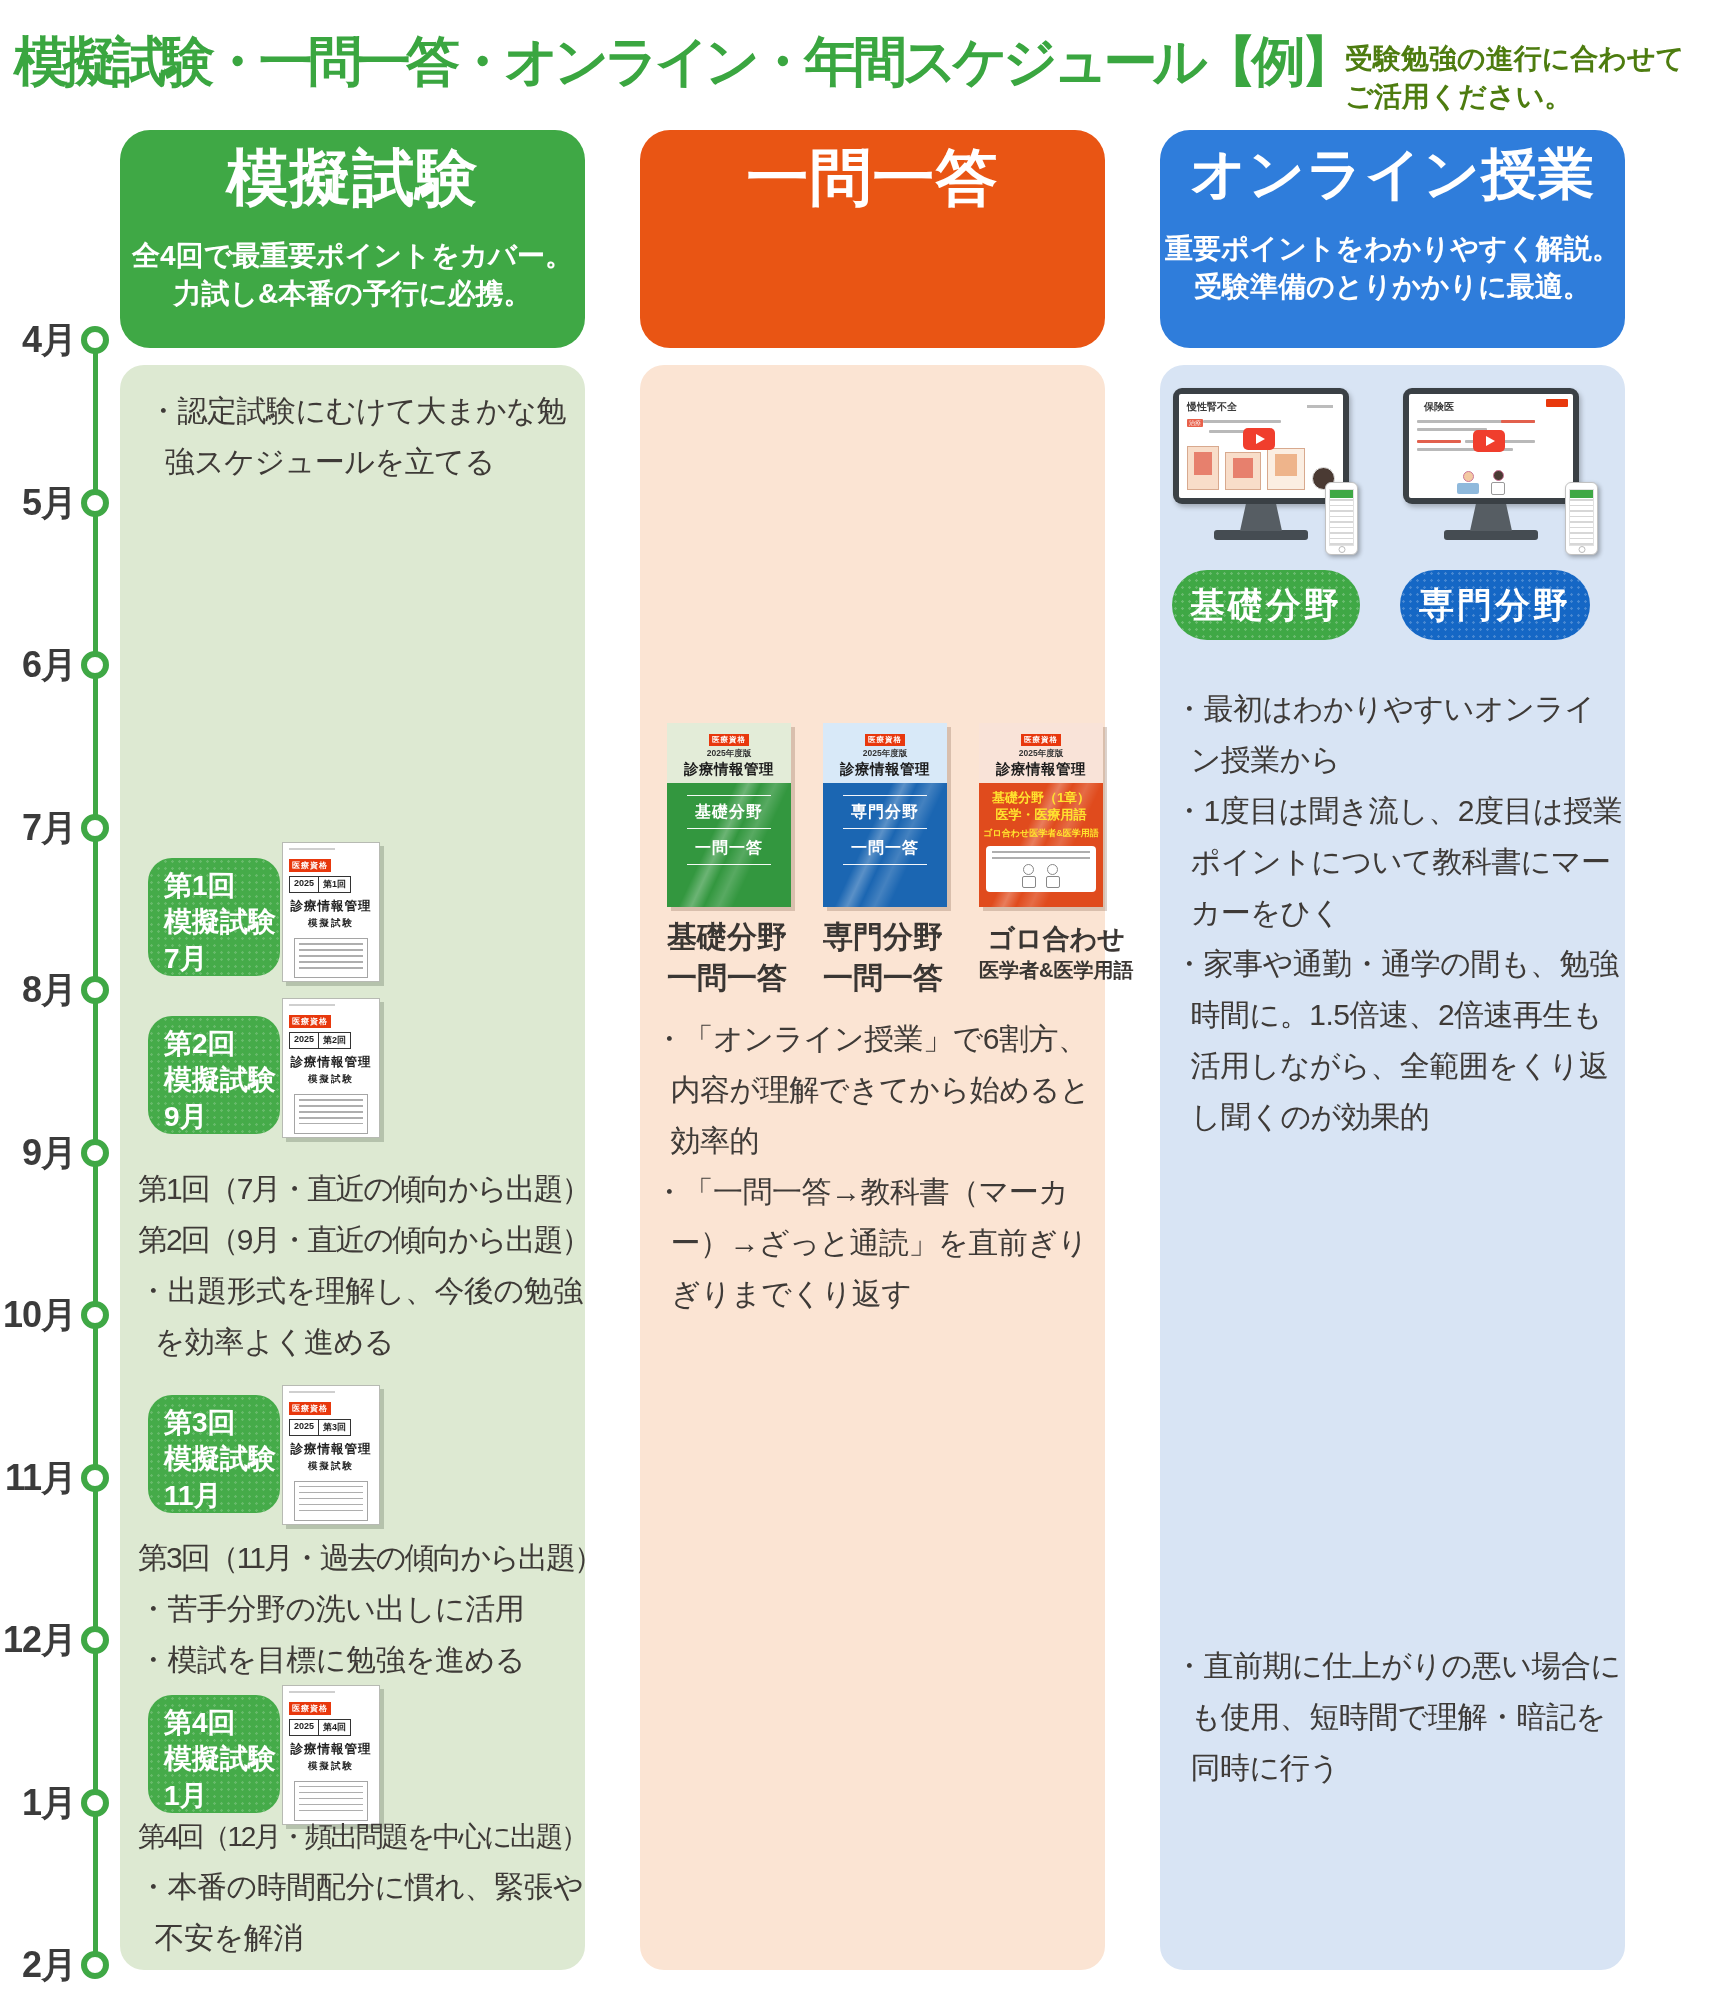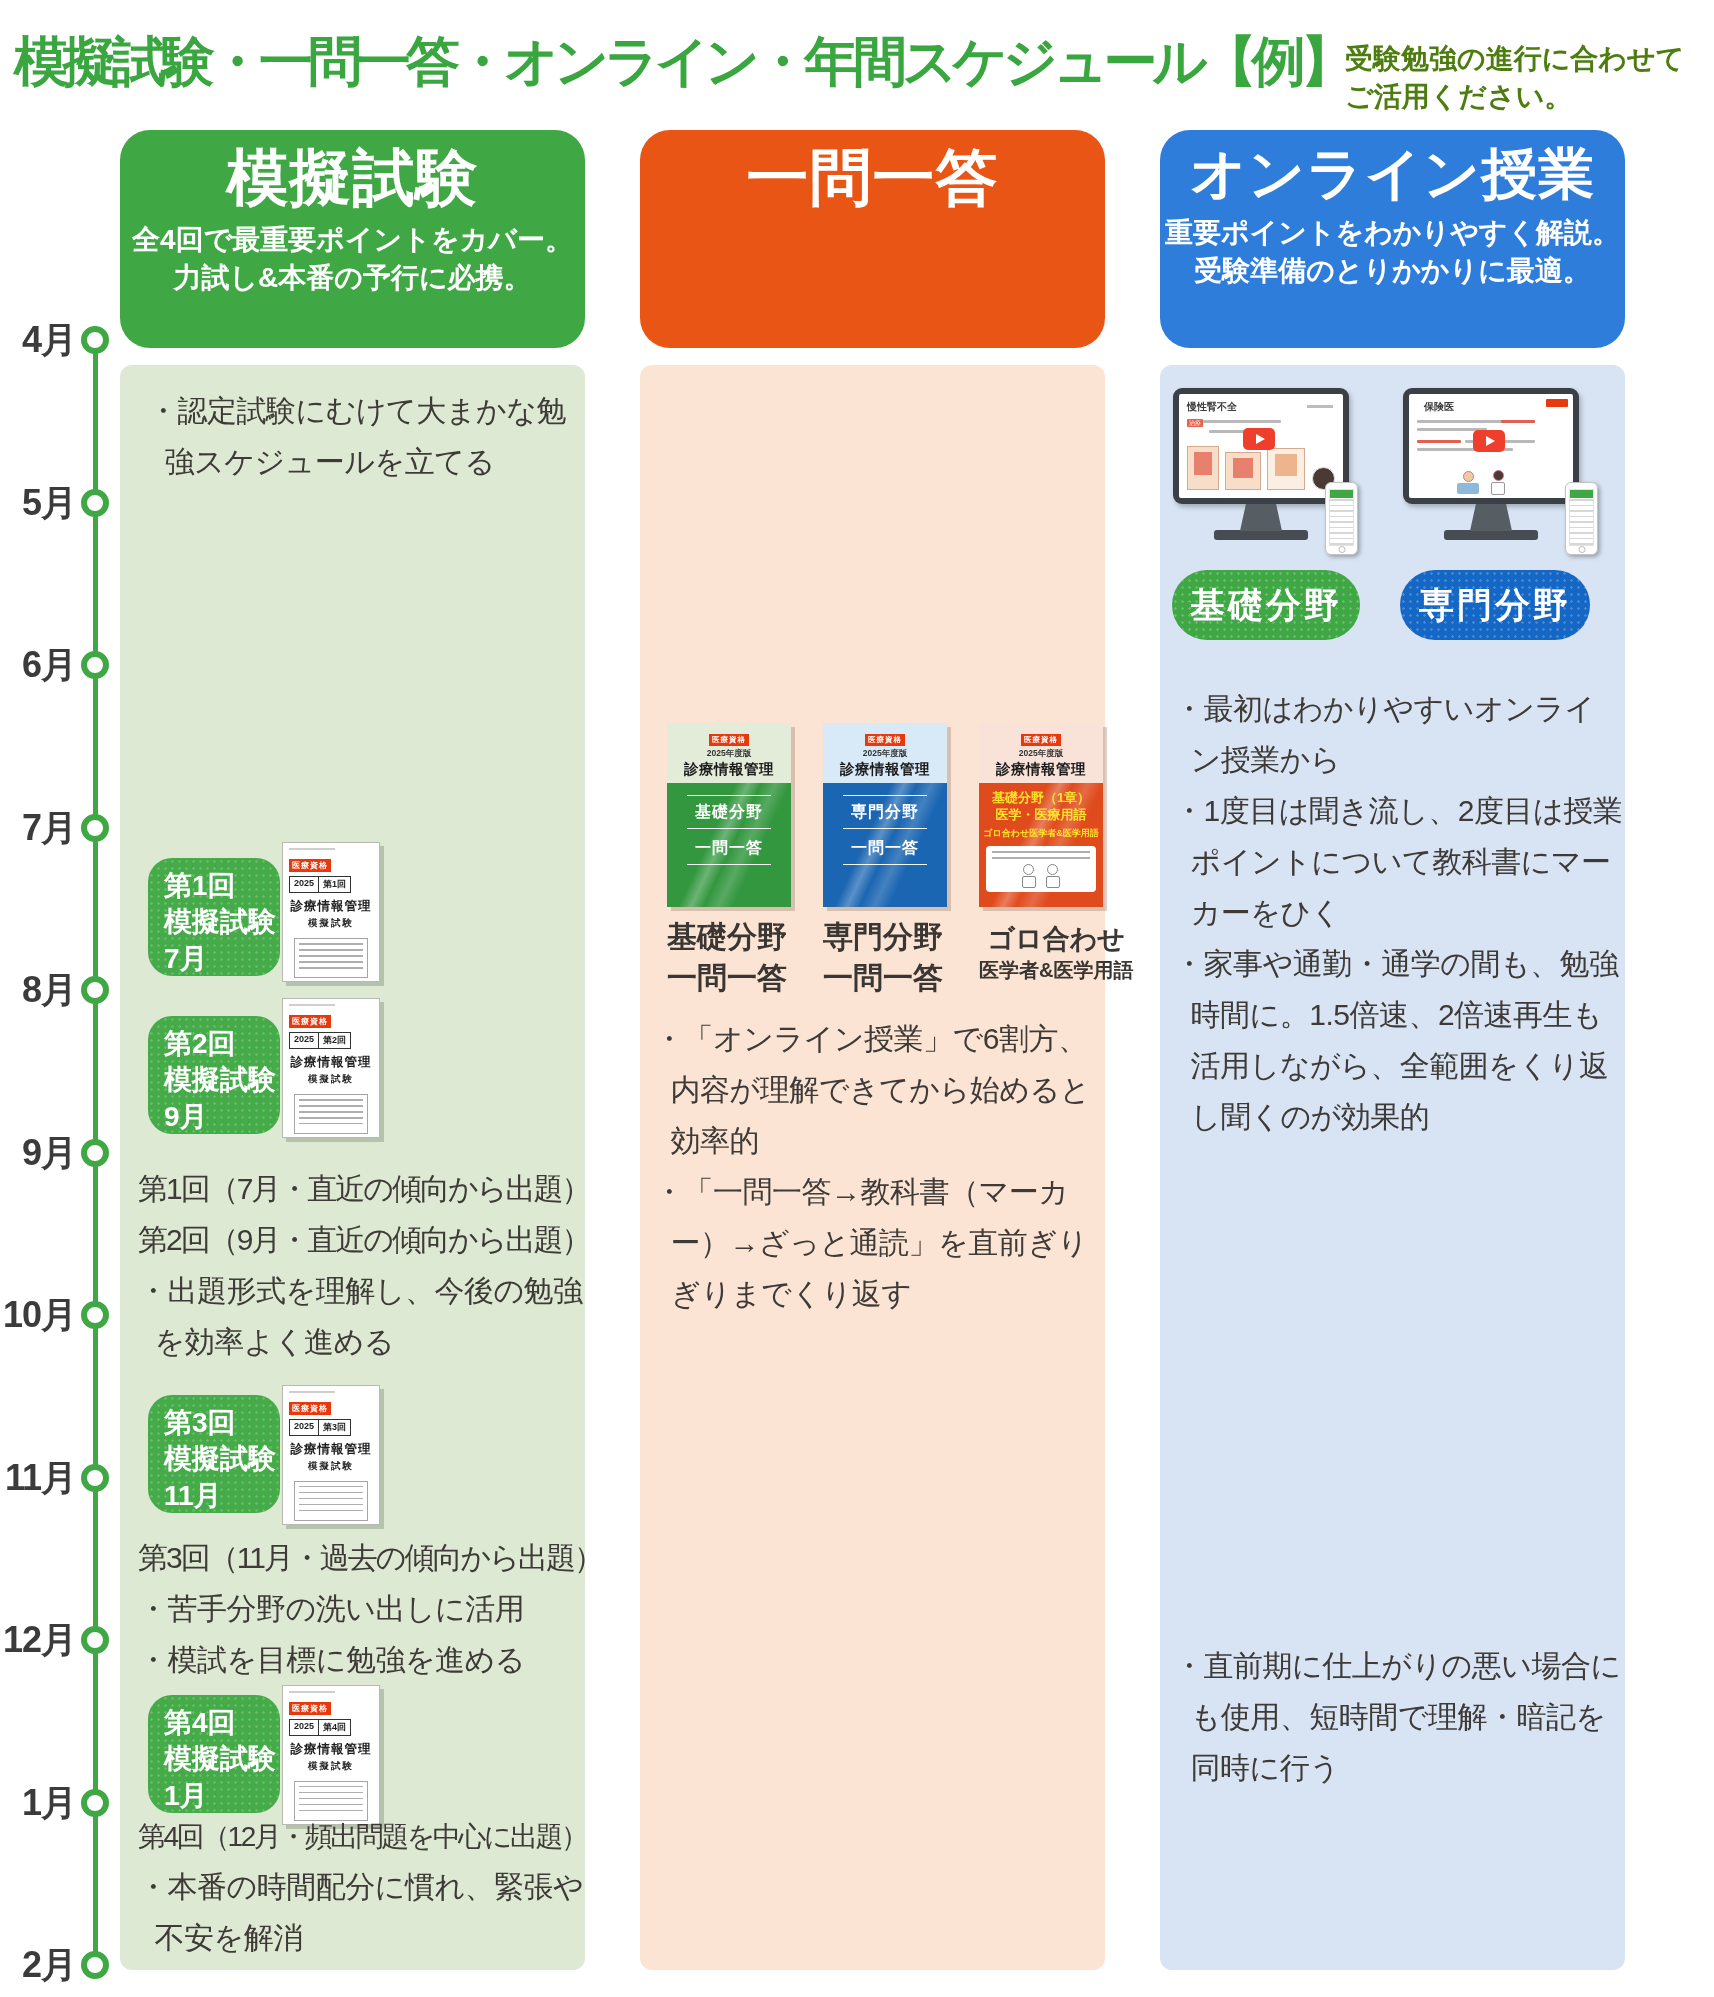--- a/index.html
+++ b/index.html
@@ -16,23 +16,23 @@
   .tl-line{position:absolute;left:93px;top:340px;width:5px;height:1625px;background:#3fa845;}
   .month{position:absolute;left:0;height:46px;display:flex;align-items:center;}
   .month .lbl{width:76px;text-align:right;font-size:36px;font-weight:bold;color:#3b3b3b;letter-spacing:-1px;}
   .month .dot{width:16px;height:16px;border:6px solid #3fa845;border-radius:50%;background:#fff;margin-left:5px;}
 
   
   .col-header{position:absolute;top:130px;width:465px;height:218px;border-radius:30px;
     color:#fff;text-align:center;box-sizing:border-box;padding-top:12px;}
   .col-header .t{font-size:62px;font-weight:bold;letter-spacing:1px;line-height:1.15;}
   .col-header .t.small{font-size:56px;}
-  .col-header .s{font-size:28px;font-weight:bold;line-height:1.35;margin-top:8px;}
-
-  .panel{position:absolute;top:365px;width:465px;height:1605px;border-radius:12px;}
+  .col-header .s{font-size:28px;font-weight:bold;line-height:1.35;margin-top:24px;}
+
+  .panel{position:absolute;top:365px;width:465px;height:1605px;border-radius:24px;}
   .p-green{background:#dde9d2;}
   .p-peach{background:#fbe4d3;}
   .p-blue{background:#d8e4f4;}
 
   
   .note-block{position:absolute;color:#3e3a37;font-size:30px;line-height:1.7;letter-spacing:-0.5px;}
   .note-block p{margin:0;}
   .b{padding-left:0.55em;text-indent:-0.55em;}
   .nw{white-space:nowrap;}
   .tight{letter-spacing:-2px;}

